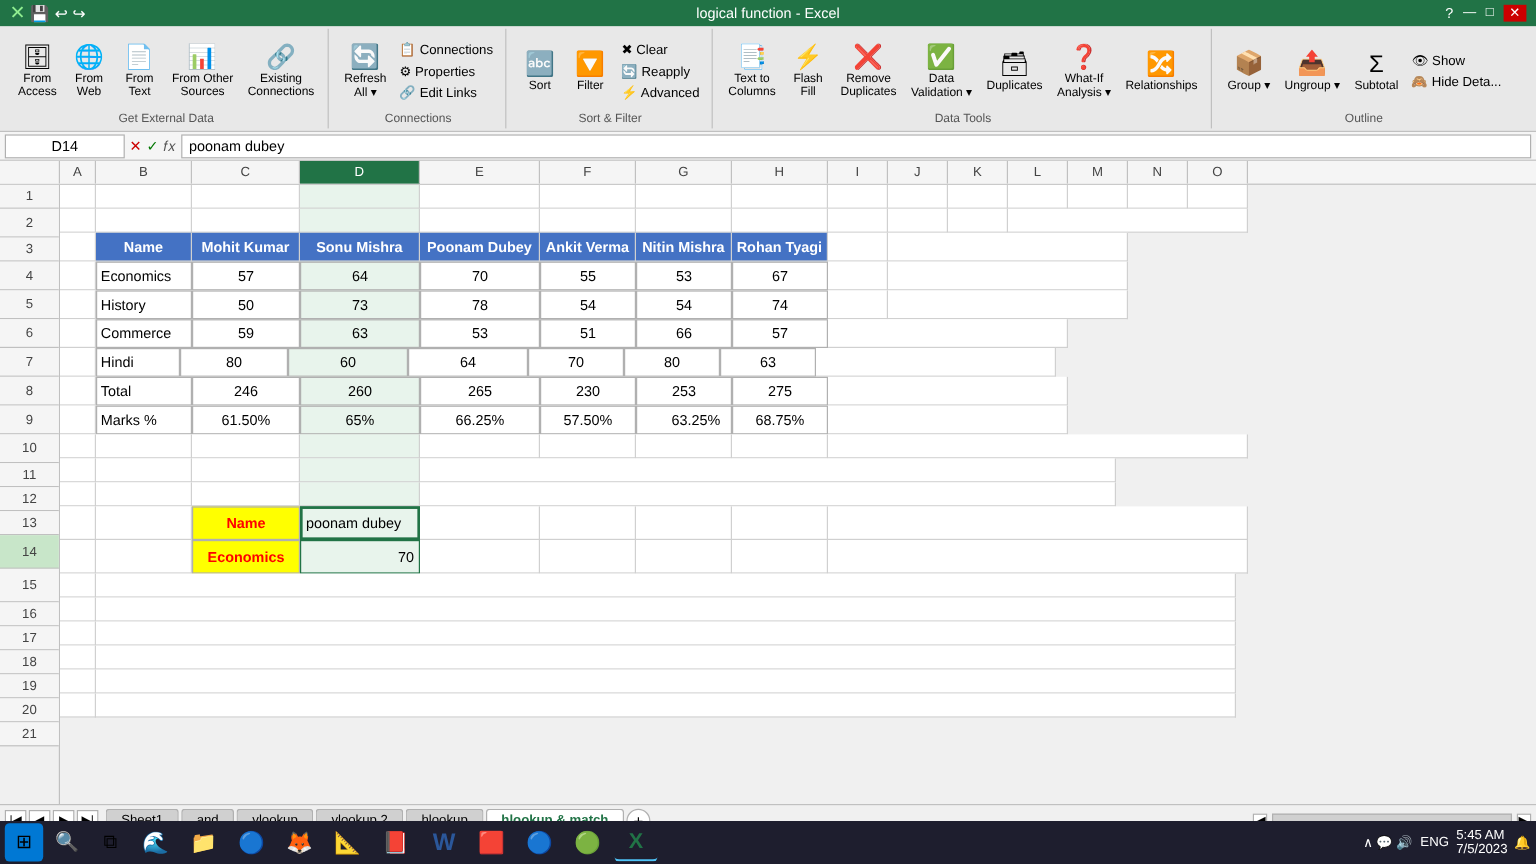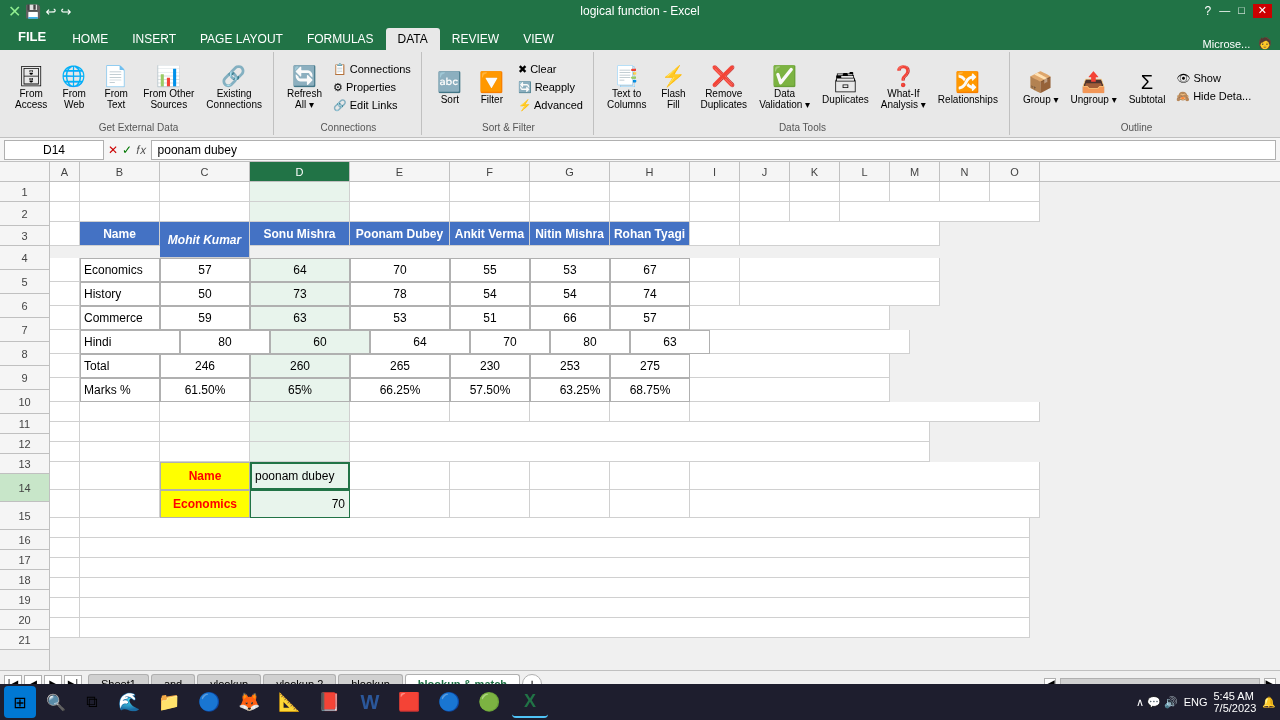--- a/index.html
+++ b/index.html
@@ -387,34 +387,20 @@
     </div>
     <div class="title-bar-center">logical function - Excel</div>
     <div class="title-bar-right">
       <span style="font-size:12px;">?</span>
       <span>—</span>
       <span>□</span>
       <span style="background:#c00; padding:0 5px;">✕</span>
     </div>
   </div>
 
-  <div class="ribbon-tabs">
-    <button class="file-btn">FILE</button>
-    <div class="ribbon-tab">HOME</div>
-    <div class="ribbon-tab">INSERT</div>
-    <div class="ribbon-tab">PAGE LAYOUT</div>
-    <div class="ribbon-tab">FORMULAS</div>
-    <div class="ribbon-tab active">DATA</div>
-    <div class="ribbon-tab">REVIEW</div>
-    <div class="ribbon-tab">VIEW</div>
-    <div style="margin-left:auto; display:flex; align-items:center; gap:8px; padding-right:8px;">
-      <span style="color:white; font-size:11px;">Microse...</span>
-      <span style="color:white; font-size:11px;">🧑</span>
-    </div>
-  </div>
 
   <div class="ribbon-content">
 
     <div class="ribbon-group">
       <div class="ribbon-group-items">
         <div class="ribbon-btn">
             <span class="icon">🗄</span>
             <span>From<br>Access</span>
           </div>
         <div class="ribbon-btn">
@@ -626,21 +612,21 @@
           <div class="cell" style="width:80px; height:20px;"></div>
           <div class="cell" style="width:50px; height:20px;"></div>
           <div class="cell" style="width:50px; height:20px;"></div>
           <div class="cell" style="width:50px; height:20px;"></div>
           <div class="cell" style="width:200px; height:20px;"></div>
         </div>
 
         <div class="grid-row">
           <div class="cell" style="width:30px; height:24px;"></div>
           <div class="cell cell-header-row" style="width:80px; height:24px;">Name</div>
-          <div class="cell cell-header-row" style="width:90px; height:36px;font-style:italic;">Mohit Kumar</div>
+          <div class="cell cell-header-row" style="width:90px; height:24px;">Mohit Kumar</div>
           <div class="cell cell-header-row selected-col" style="width:100px; height:24px; background:#4472c4; color:white; font-weight:bold; justify-content:center;">Sonu Mishra</div>
           <div class="cell cell-header-row" style="width:100px; height:24px;">Poonam Dubey</div>
           <div class="cell cell-header-row" style="width:80px; height:24px;">Ankit Verma</div>
           <div class="cell cell-header-row" style="width:80px; height:24px;">Nitin Mishra</div>
           <div class="cell cell-header-row" style="width:80px; height:24px;">Rohan Tyagi</div>
           <div class="cell" style="width:50px; height:24px;"></div>
           <div class="cell" style="width:200px; height:24px;"></div>
         </div>
 
         <div class="grid-row">
@@ -676,21 +662,21 @@
           <div class="cell cell-data selected-col" style="width:100px; height:24px; border:1px solid #b0b0b0; background:#e8f4ec;">63</div>
           <div class="cell cell-data" style="width:100px; height:24px; border:1px solid #b0b0b0;">53</div>
           <div class="cell cell-data" style="width:80px; height:24px; border:1px solid #b0b0b0;">51</div>
           <div class="cell cell-data" style="width:80px; height:24px; border:1px solid #b0b0b0;">66</div>
           <div class="cell cell-data" style="width:80px; height:24px; border:1px solid #b0b0b0;">57</div>
           <div class="cell" style="width:200px; height:24px;"></div>
         </div>
 
         <div class="grid-row">
           <div class="cell" style="width:30px; height:24px;"></div>
-          <div class="cell" style="width:100px; height:24px; border:1px solid #b0b0b0;">Hindi</div>
+          <div class="cell" style="width:70px; height:24px; border:1px solid #b0b0b0;">Hindi</div>
           <div class="cell cell-data" style="width:90px; height:24px; border:1px solid #b0b0b0;">80</div>
           <div class="cell cell-data selected-col" style="width:100px; height:24px; border:1px solid #b0b0b0; background:#e8f4ec;">60</div>
           <div class="cell cell-data" style="width:100px; height:24px; border:1px solid #b0b0b0;">64</div>
           <div class="cell cell-data" style="width:80px; height:24px; border:1px solid #b0b0b0;">70</div>
           <div class="cell cell-data" style="width:80px; height:24px; border:1px solid #b0b0b0;">80</div>
           <div class="cell cell-data" style="width:80px; height:24px; border:1px solid #b0b0b0;">63</div>
           <div class="cell" style="width:200px; height:24px;"></div>
         </div>
 
         <div class="grid-row">

